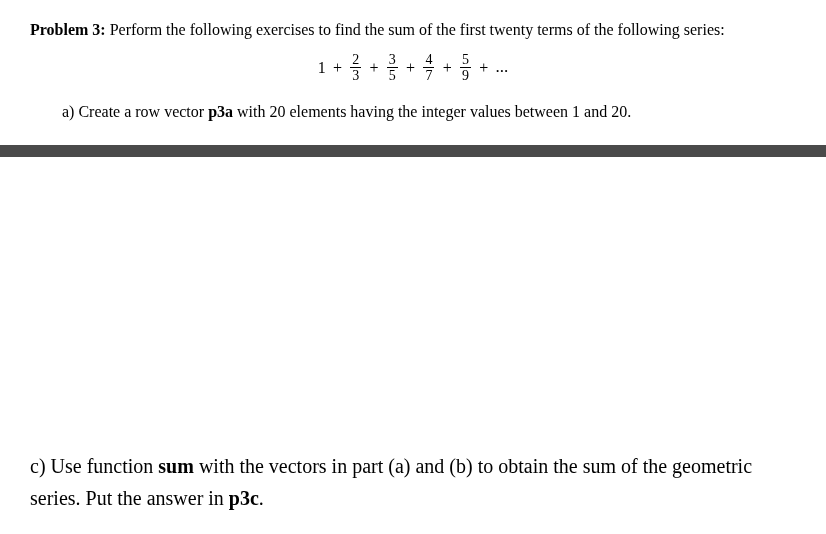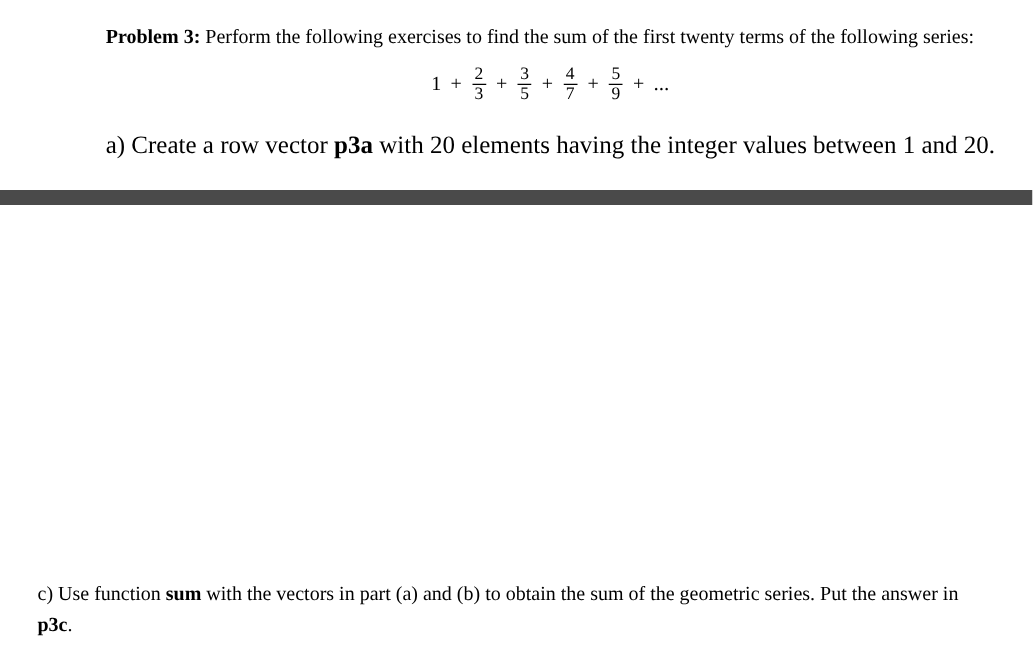--- a/index.html
+++ b/index.html
@@ -1,19 +1,18 @@
 <!DOCTYPE html>
 <html><head>
   <meta charset="utf-8">
   <style>
     * {
       margin: 0;
       padding: 0;
       box-sizing: border-box;
-      align-items: flex-end;
     }
 
     body {
       width: 826px;
       height: 534px;
       background: #ffffff;
       font-family: 'Times New Roman', Times, serif;
       font-size: 16px;
       color: #000000;
       overflow: hidden;
@@ -78,22 +77,23 @@
       font-size: 16px;
     }
 
     .series-one {
       display: inline-block;
       vertical-align: middle;
       font-size: 16px;
     }
 
     .sub-items {
-      font-size: 20px;
+      font-size: 16px;
       line-height: 1.8;
+      margin-left: 32px;
     }
 
     .sub-items p {
       margin: 0;
     }
 
     .bold-var {
       font-weight: bold;
     }
 
@@ -105,21 +105,21 @@
     }
 
     .lower-section {
       padding: 30px 30px 20px 30px;
       flex: 1;
       display: flex;
       align-items: flex-end;
     }
 
     .lower-text {
-      font-size: 16px;
+      font-size: 20px;
       line-height: 1.6;
       margin-top: 24px;
     }
   </style>
 </head>
 <body>
 
 <div class="page-container">
 
   <div class="upper-section">

